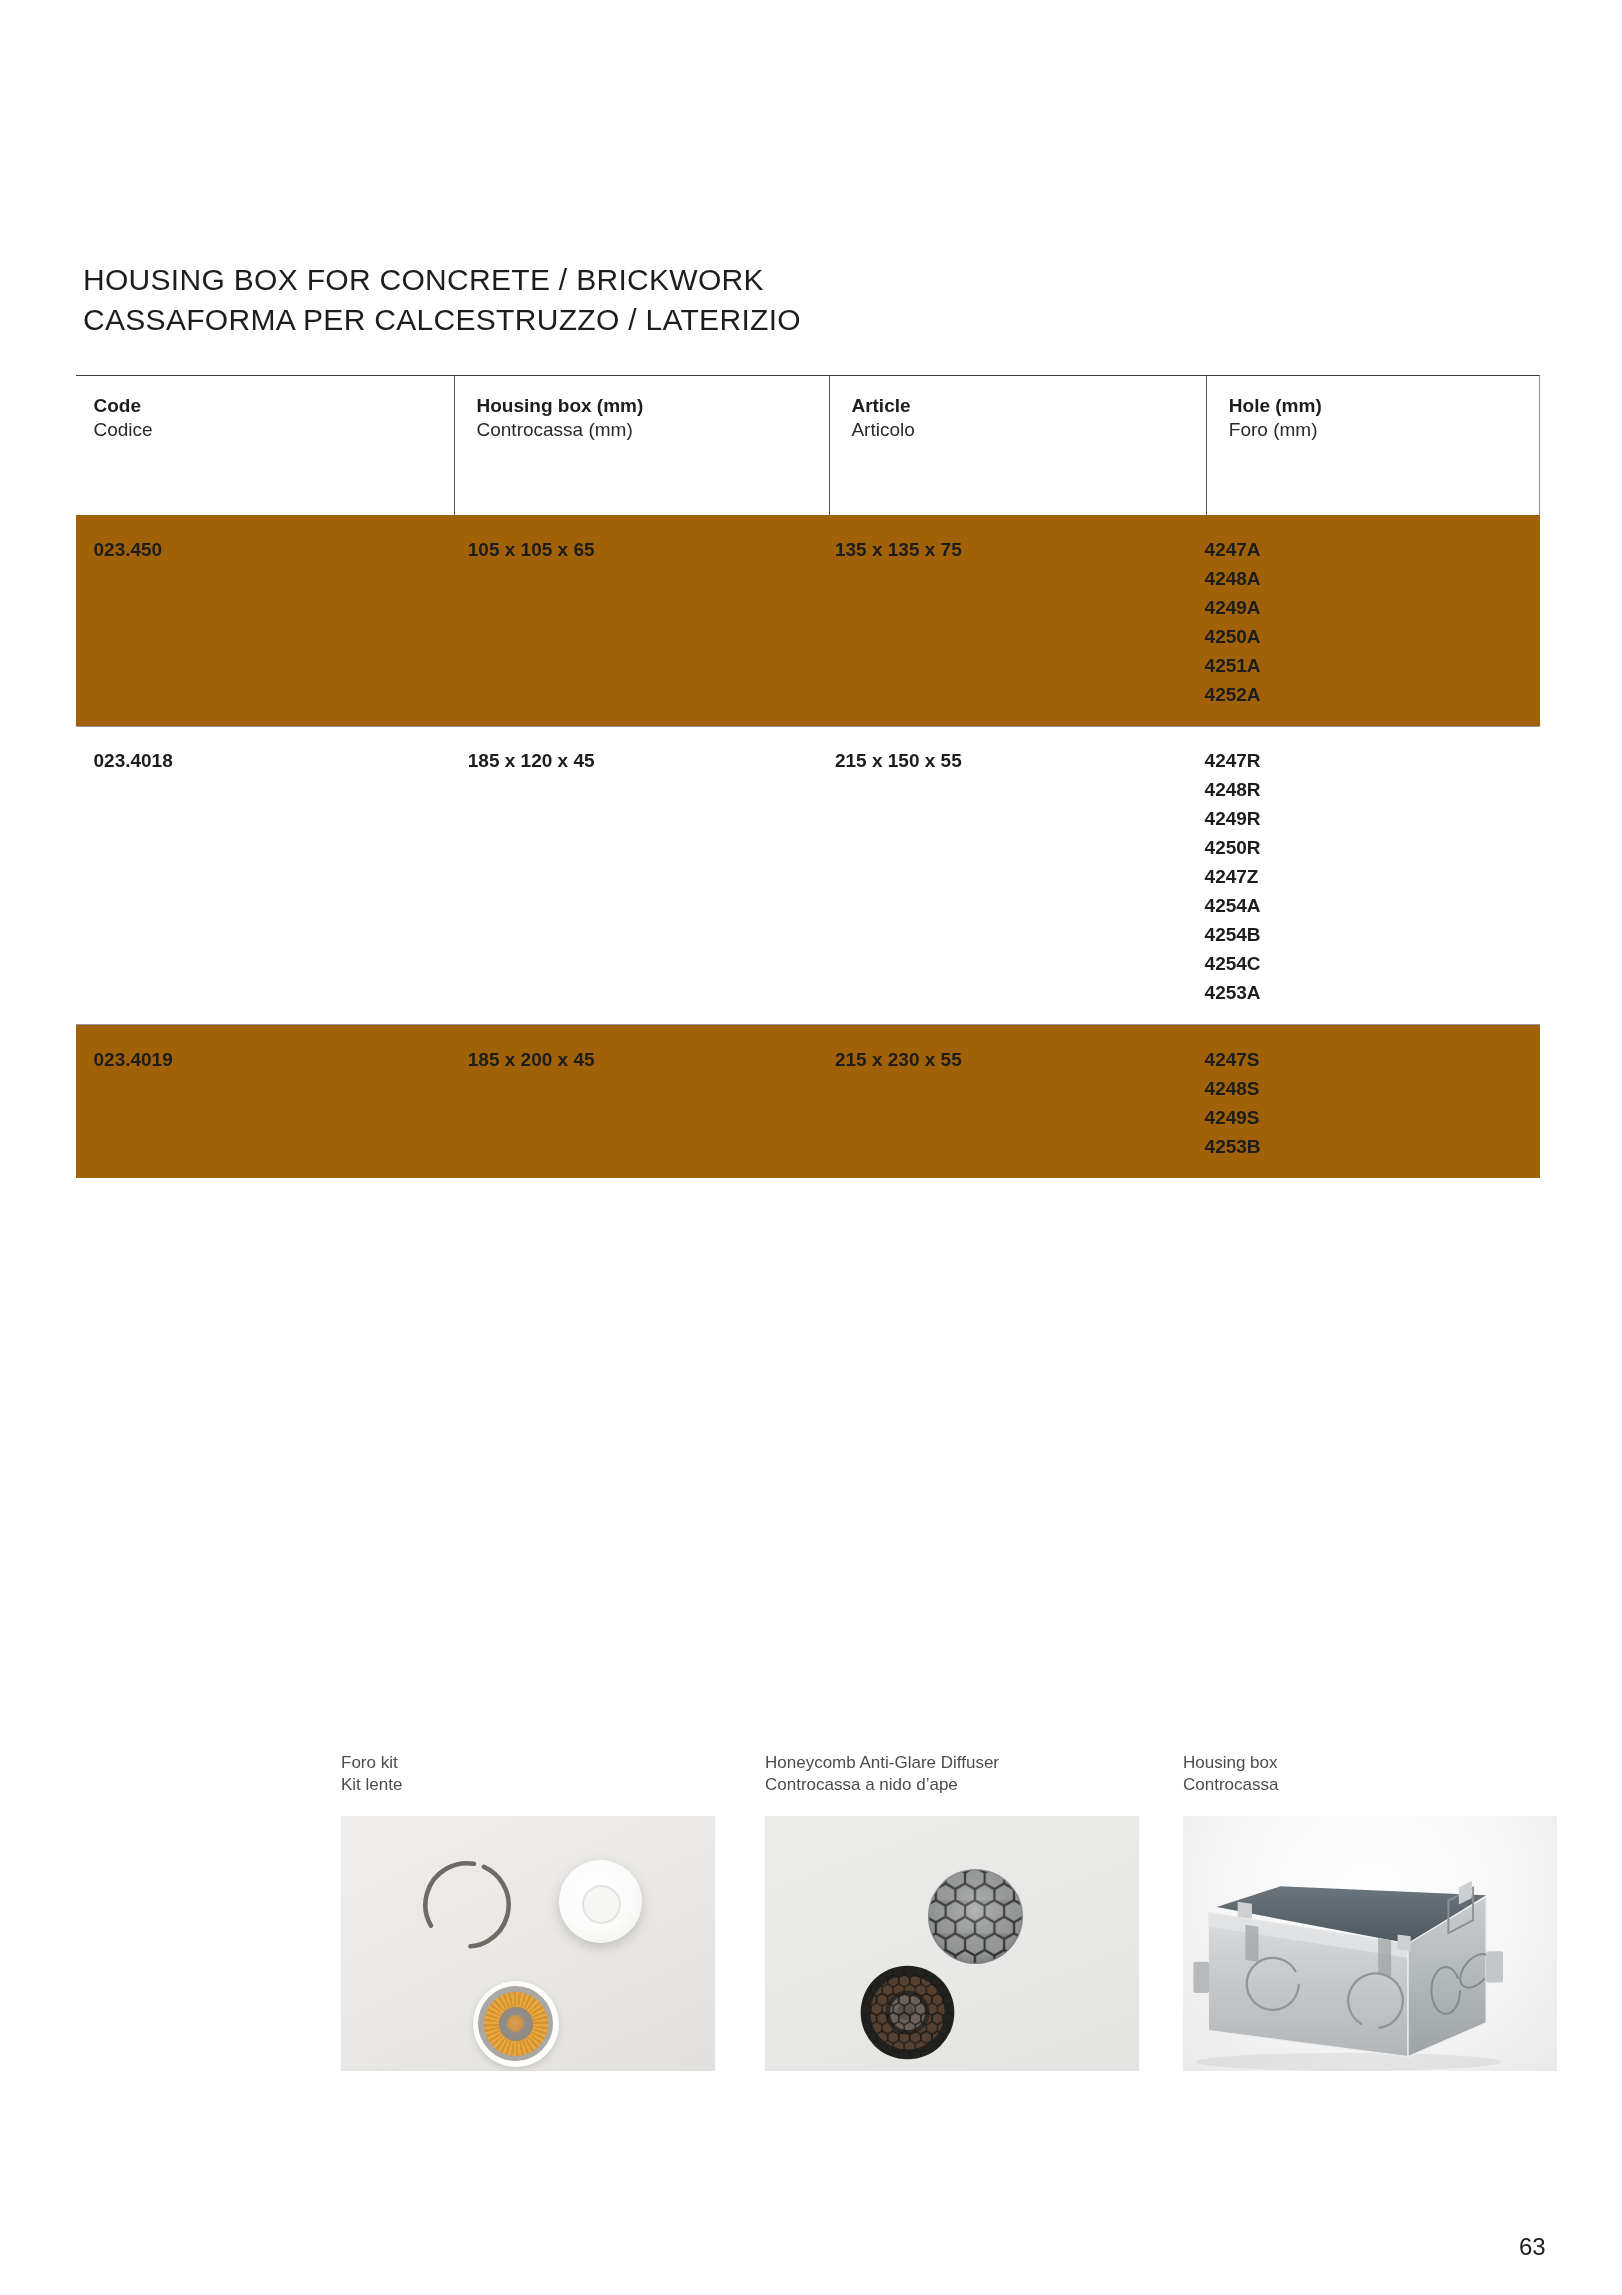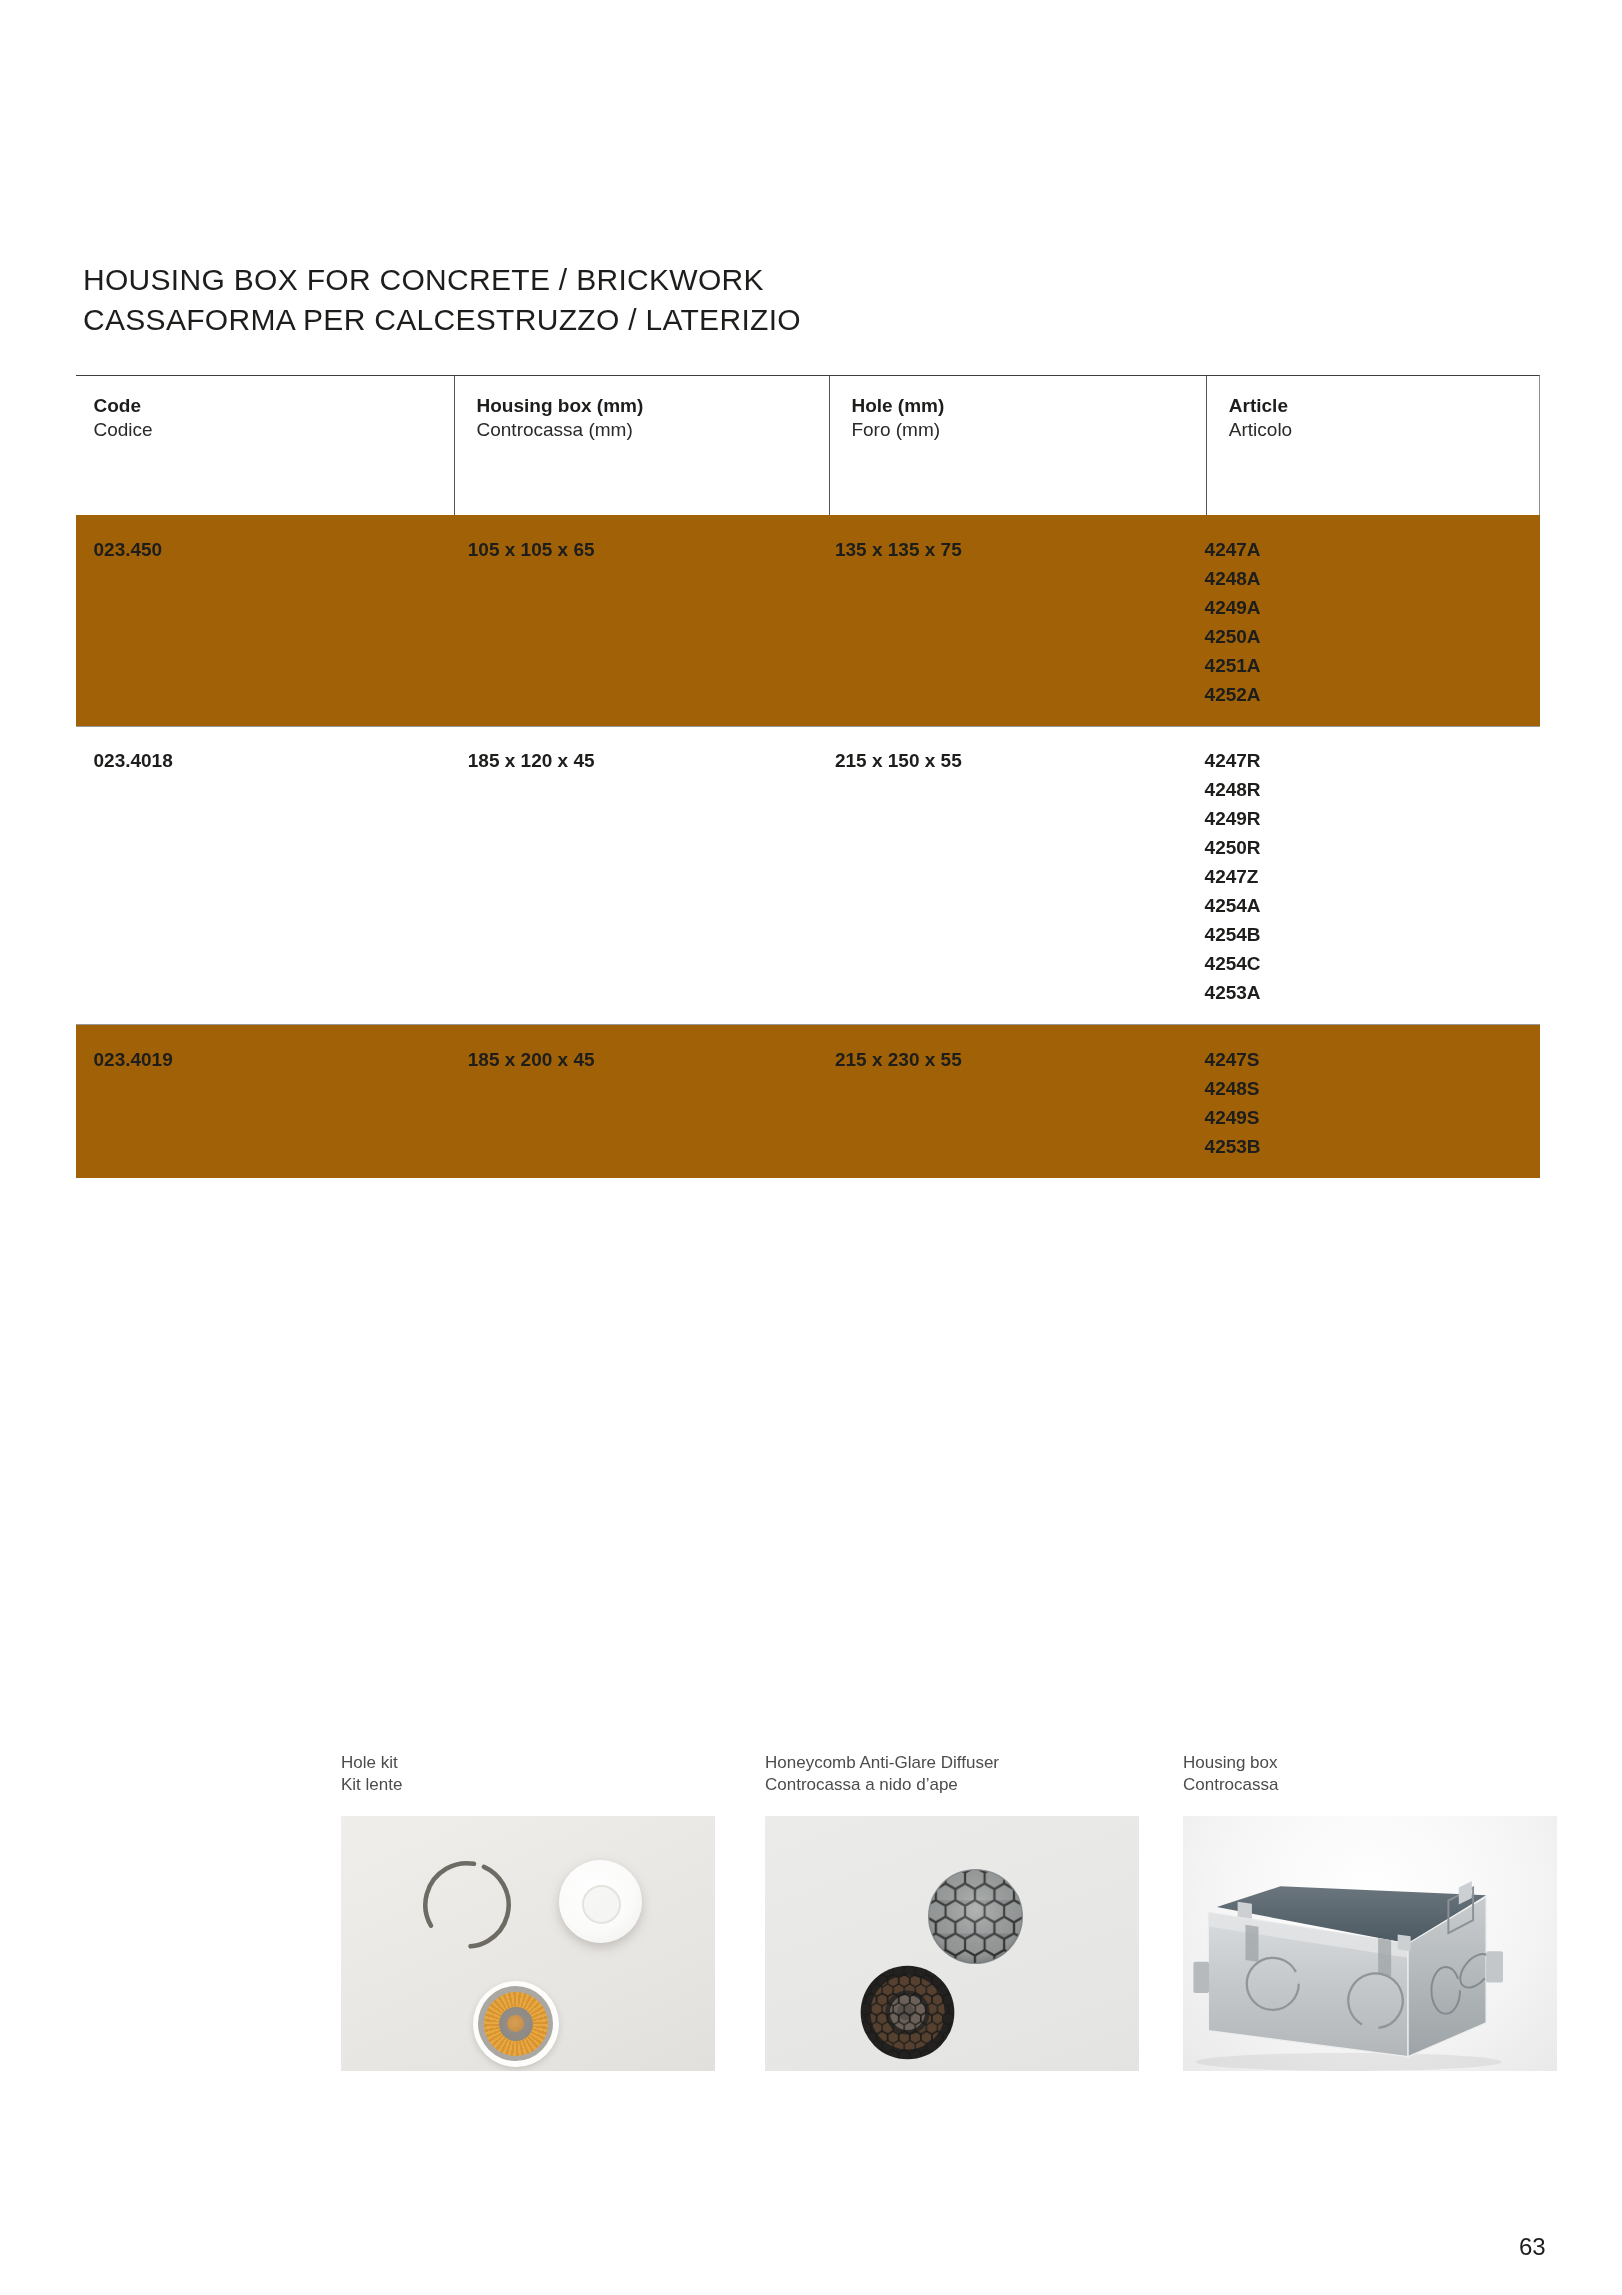--- a/index.html
+++ b/index.html
@@ -77,26 +77,26 @@
     <div class="thead">
       <div class="thcell first">
         <div class="h-en">Code</div>
         <div class="h-it">Codice</div>
       </div>
       <div class="thcell">
         <div class="h-en">Housing box (mm)</div>
         <div class="h-it">Controcassa (mm)</div>
       </div>
       <div class="thcell">
+        <div class="h-en">Article</div>
+        <div class="h-it">Articolo</div>
+      </div>
+      <div class="thcell">
         <div class="h-en">Hole (mm)</div>
         <div class="h-it">Foro (mm)</div>
-      </div>
-      <div class="thcell">
-        <div class="h-en">Article</div>
-        <div class="h-it">Articolo</div>
       </div>
     </div>
 
     <div class="trow gray">
       <div class="tcell first">023.450</div>
       <div class="tcell">105 x 105 x 65</div>
       <div class="tcell">135 x 135 x 75</div>
       <div class="tcell">
           <div>4247A</div>
           <div>4248A</div>
@@ -132,21 +132,21 @@
           <div>4247S</div>
           <div>4248S</div>
           <div>4249S</div>
           <div>4253B</div>
         </div>
     </div>
   </div>
 
   <div class="figure" id="fig-lens">
     <div class="fig-caption">
-      <div>Hole kit</div>
+      <div>Foro kit</div>
       <div>Kit lente</div>
     </div>
     <div class="fig-photo photo-bg-warm">
       <svg class="clip-ring" viewBox="0 0 144 146">
         <circle cx="72" cy="72" r="64" fill="none" stroke="#6e6b64" stroke-width="7" pathLength="100" stroke-dasharray="36 4 42 18" stroke-linecap="round" transform="rotate(150 72 72)"></circle>
       </svg>
       <div class="white-cap">
         <div class="inner"></div>
       </div>
       <div class="lens-plate">

